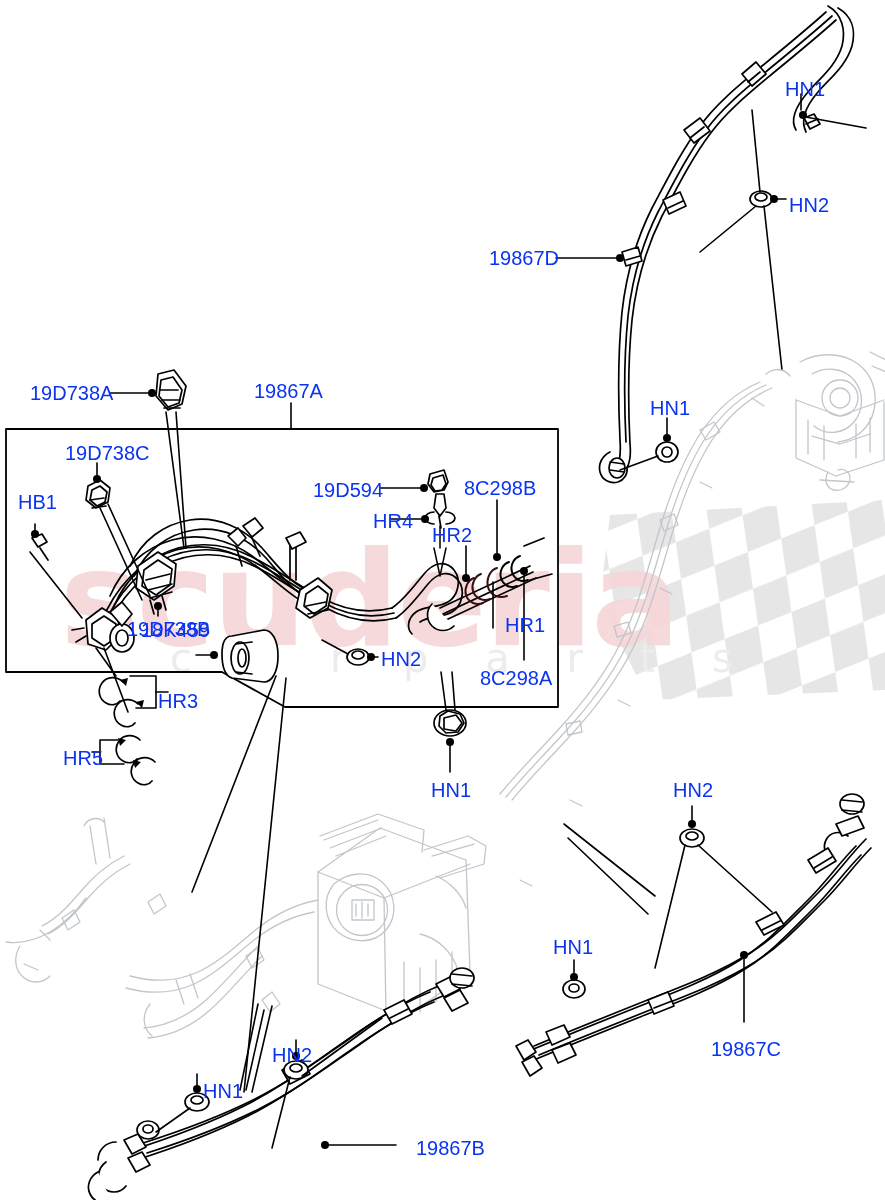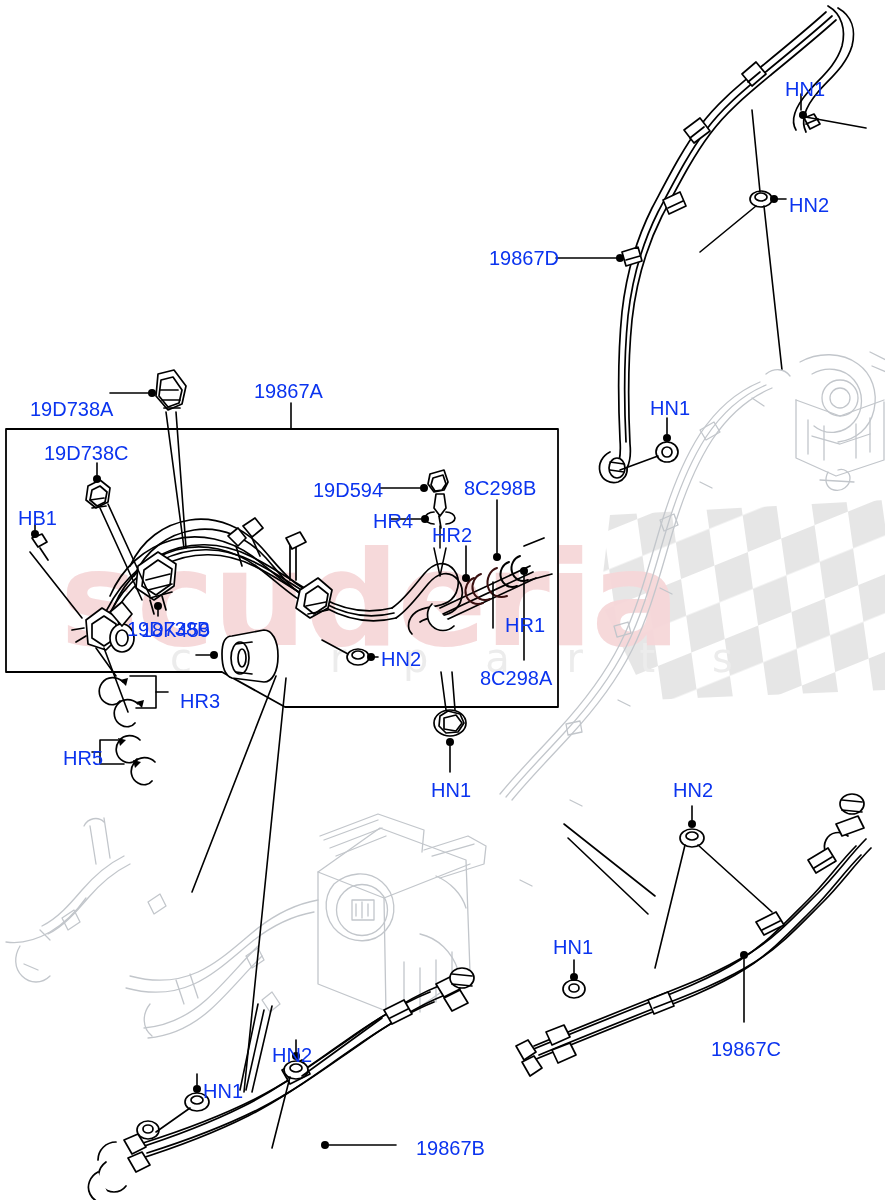--- a/index.html
+++ b/index.html
@@ -476,34 +476,34 @@
 
       <g>
         <line x1="258" y1="1004" x2="240" y2="1090" stroke-width="1.6"></line>
         <line x1="272" y1="1006" x2="252" y2="1092" stroke-width="1.6"></line>
       </g>
 
     </g>
   </svg>
 
   <div>
-    <div class="lbl" style="left:30px;top:399px">19D738A</div>
+    <div class="lbl" style="left:30px;top:383px">19D738A</div>
     <div class="lbl" style="left:254px;top:381px">19867A</div>
-    <div class="lbl" style="left:44px;top:443px">19D738C</div>
-    <div class="lbl" style="left:18px;top:508px">HB1</div>
+    <div class="lbl" style="left:65px;top:443px">19D738C</div>
+    <div class="lbl" style="left:18px;top:492px">HB1</div>
     <div class="lbl" style="left:313px;top:480px">19D594</div>
     <div class="lbl" style="left:464px;top:478px">8C298B</div>
     <div class="lbl" style="left:373px;top:511px">HR4</div>
     <div class="lbl" style="left:432px;top:525px">HR2</div>
     <div class="lbl" style="left:127px;top:619px">19D738B</div>
     <div class="lbl" style="left:141px;top:620px">18K459</div>
     <div class="lbl" style="left:381px;top:649px">HN2</div>
     <div class="lbl" style="left:505px;top:615px">HR1</div>
     <div class="lbl" style="left:480px;top:668px">8C298A</div>
-    <div class="lbl" style="left:180px;top:691px">HR3</div>
+    <div class="lbl" style="left:158px;top:691px">HR3</div>
     <div class="lbl" style="left:63px;top:748px">HR5</div>
     <div class="lbl" style="left:431px;top:780px">HN1</div>
     <div class="lbl" style="left:489px;top:248px">19867D</div>
     <div class="lbl" style="left:785px;top:79px">HN1</div>
     <div class="lbl" style="left:789px;top:195px">HN2</div>
     <div class="lbl" style="left:650px;top:398px">HN1</div>
     <div class="lbl" style="left:673px;top:780px">HN2</div>
     <div class="lbl" style="left:553px;top:937px">HN1</div>
     <div class="lbl" style="left:711px;top:1039px">19867C</div>
     <div class="lbl" style="left:272px;top:1045px">HN2</div>

